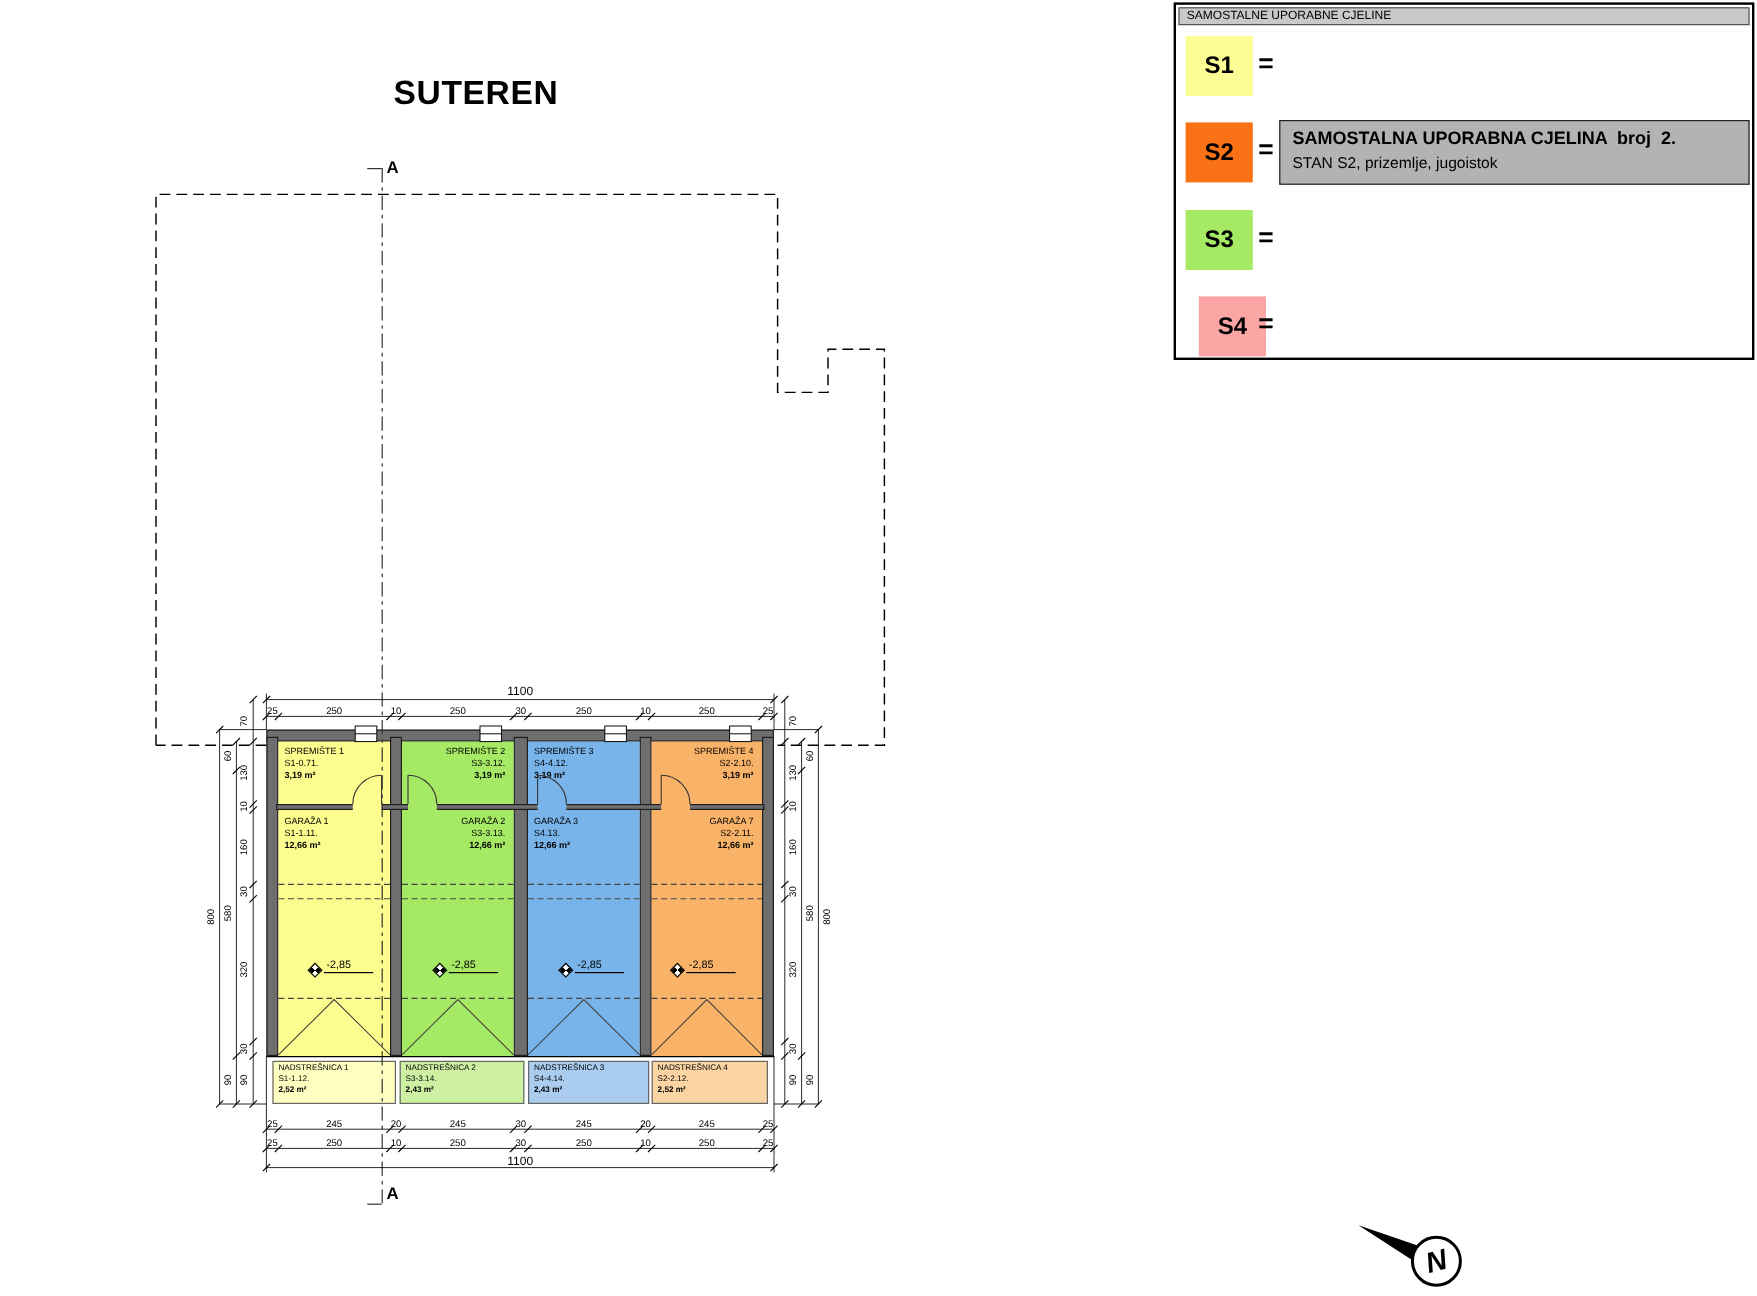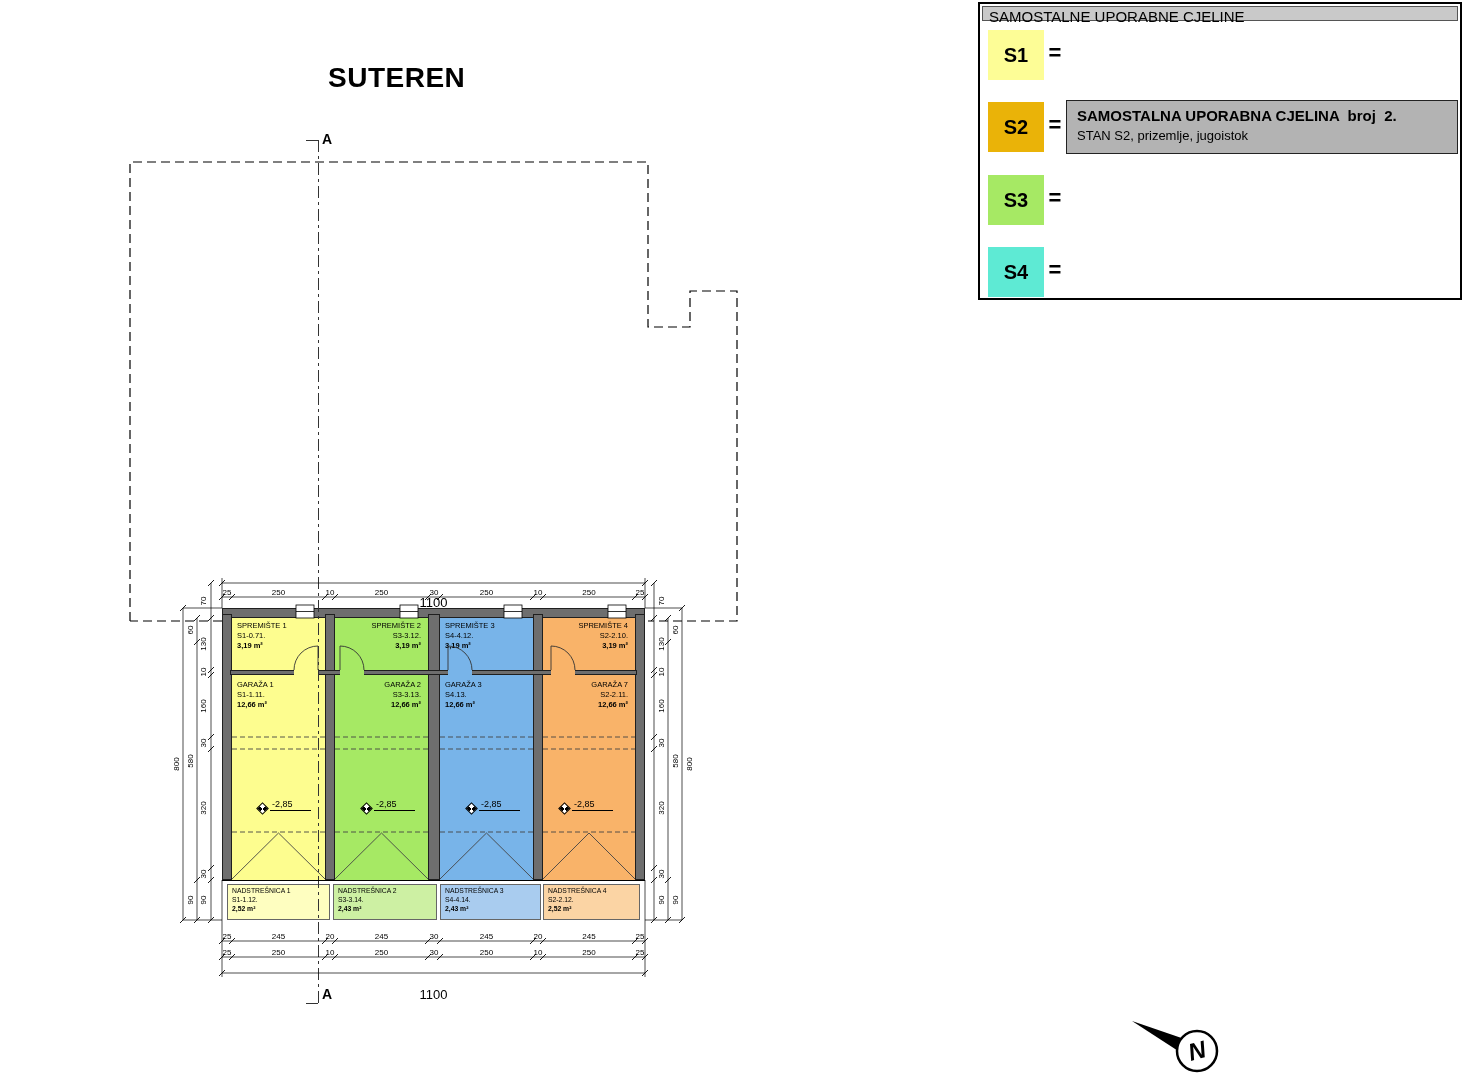--- a/index.html
+++ b/index.html
@@ -14,28 +14,28 @@
   .area { font-weight:bold; }
   .strip { position:absolute; border:1px solid #666; }
   .strip .lbl { font-size:6.8px; padding:2px 4px; line-height:1.3; }
   .lvlmark { width:9px; height:9px; border:1px solid #000;
              background:conic-gradient(#000 0 25%, #fff 25% 50%, #000 50% 75%, #fff 75%);
              transform:rotate(45deg); }
   .lvl { font-size:9px; border-bottom:1px solid #000; padding:0 18px 1px 2px; white-space:nowrap; }
   
   .dh { position:absolute; font-size:8px; transform:translateX(-50%); white-space:nowrap; }
   .dv { position:absolute; font-size:8px; transform:translate(-50%,-50%) rotate(-90deg); white-space:nowrap; }
-  .dtot { font-size:13px;margin-top:24px; }
+  .dtot { font-size:10px; }
   
   .sheet-title { position:absolute; left:328px; top:62px; font-size:28px; font-weight:bold; letter-spacing:.5px; }
   .seclbl { position:absolute; font-size:14px; font-weight:bold; }
   
   .legend { position:absolute; left:978px; top:2px; width:484px; height:298px; border:2px solid #000; background:#fff; }
   .legend-header { position:absolute; left:2px; top:2px; right:2px; height:15px; background:#c9c9c9;
-                   border:1px solid #555; font-size:15px; padding:1px 6px; }
+                   border:1px solid #555; font-size:10px; padding:1px 6px; }
   .lrow { position:absolute; left:0; width:100%; height:54px; }
   .swatch { position:absolute; left:8px; top:2px; width:56px; height:50px; text-align:center;
             line-height:50px; font-size:20px; font-weight:bold; }
   .eq { position:absolute; left:64px; top:12px; width:22px; text-align:center; font-size:22px; font-weight:bold; }
   .desc { position:absolute; left:86px; top:0; width:392px; height:54px; background:#b3b3b3;
           border:1px solid #222; padding:6px 10px; }
   .desc-title { font-size:15px; font-weight:bold; white-space:pre-wrap; }
   .desc-sub { font-size:13px; margin-top:4px; }
   svg { position:absolute; left:0; top:0; pointer-events:none; }
 </style>
@@ -365,32 +365,32 @@
 
   <div class="legend">
     <div class="legend-header">SAMOSTALNE UPORABNE CJELINE</div>
 
     <div class="lrow" style="top:24px">
       <div class="swatch" style="background-color: rgb(253, 253, 150);">S1</div>
       <div class="eq">=</div>
     </div>
 
     <div class="lrow" style="top:96px">
-      <div class="swatch" style="background-color: #eab308;">S2</div>
+      <div class="swatch" style="background-color: #f97316;">S2</div>
       <div class="eq">=</div>
       <div class="desc">
         <div class="desc-title">SAMOSTALNA UPORABNA CJELINA  broj  2.</div>
         <div class="desc-sub">STAN S2, prizemlje, jugoistok</div>
       </div>
     </div>
 
     <div class="lrow" style="top:169px">
       <div class="swatch" style="background-color: rgb(166, 233, 100);">S3</div>
       <div class="eq">=</div>
     </div>
 
     <div class="lrow" style="top:241px">
-      <div class="swatch" style="background-color: #5eead4;">S4</div>
+      <div class="swatch" style="background-color: #fca5a5; margin-left: 11px;">S4</div>
       <div class="eq">=</div>
     </div>
   </div>
 
 </div>
 
 </body></html>

